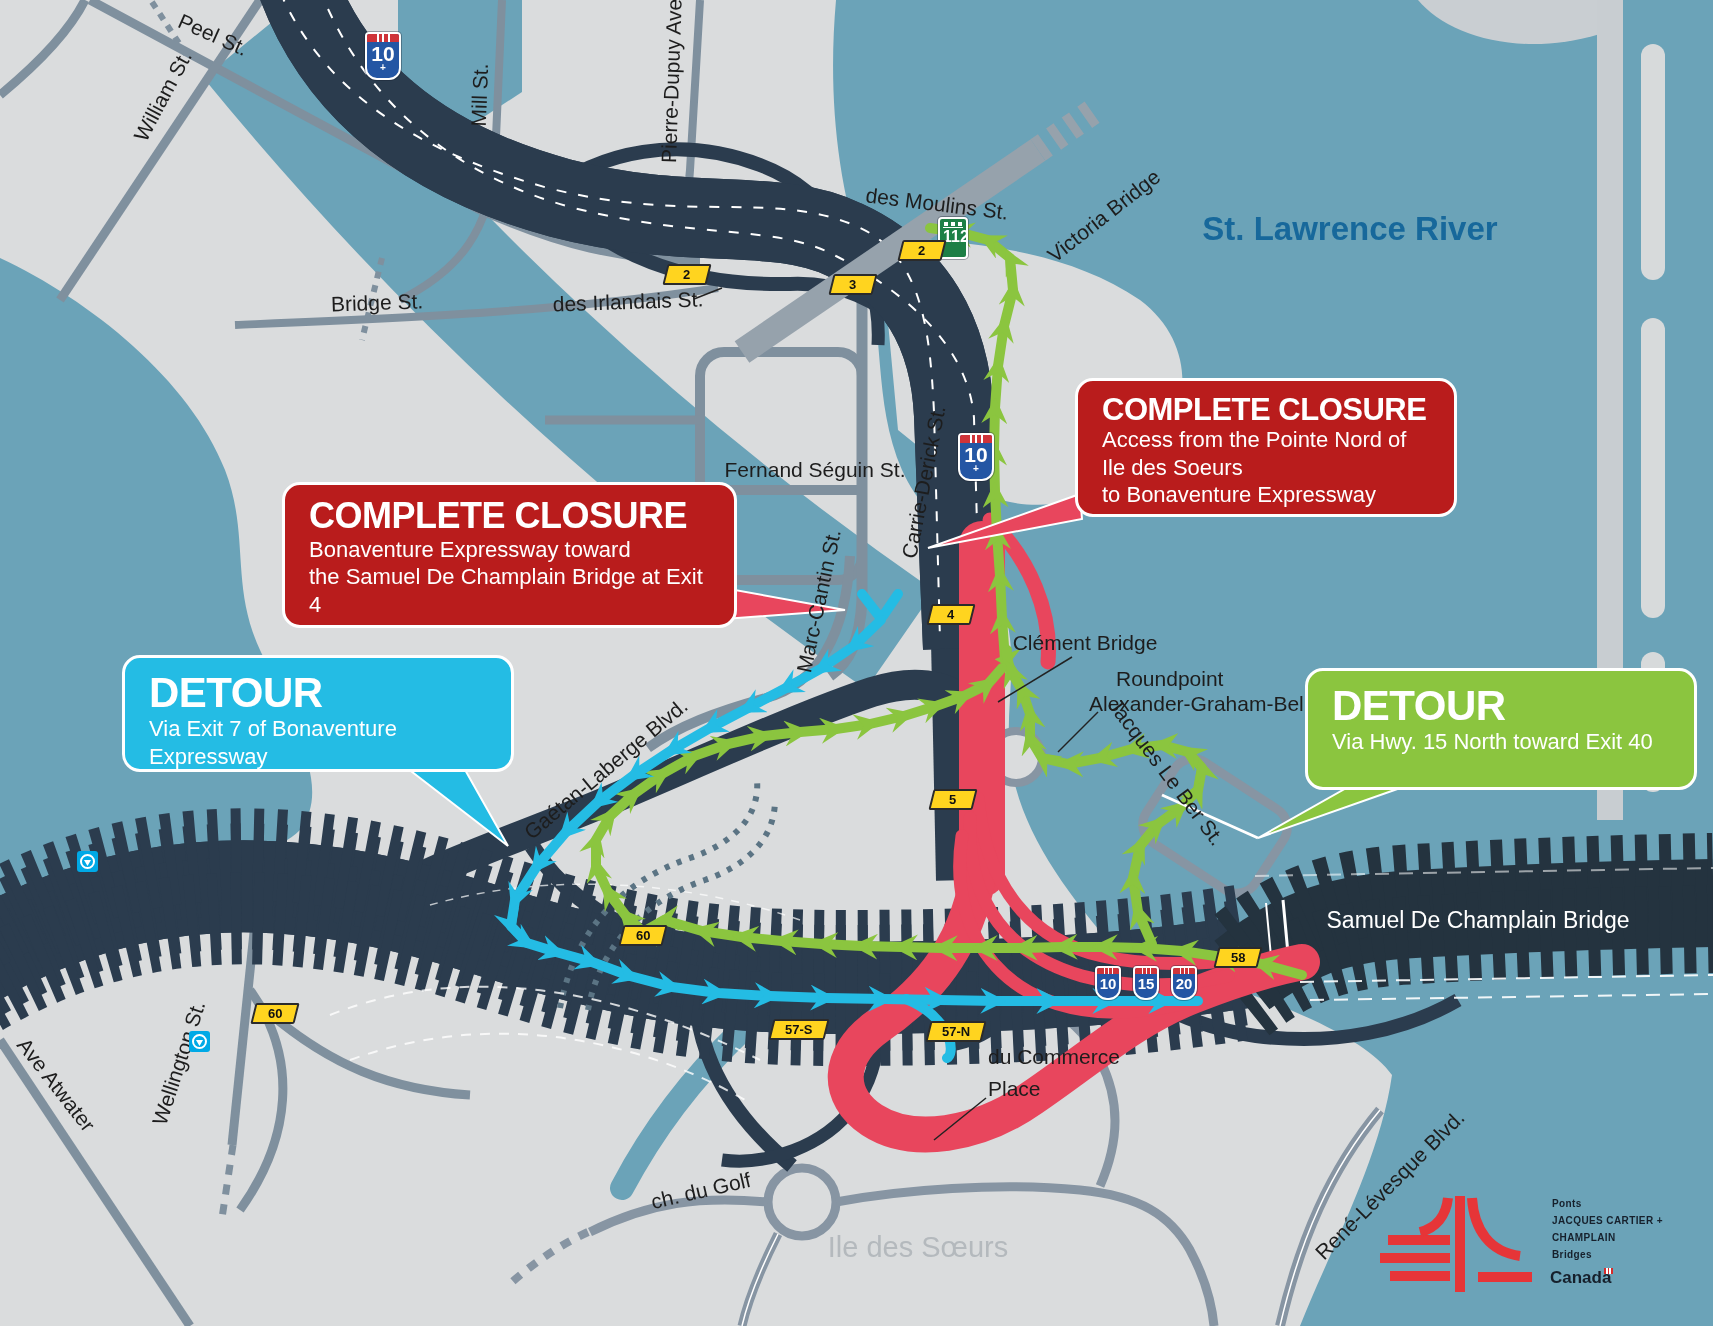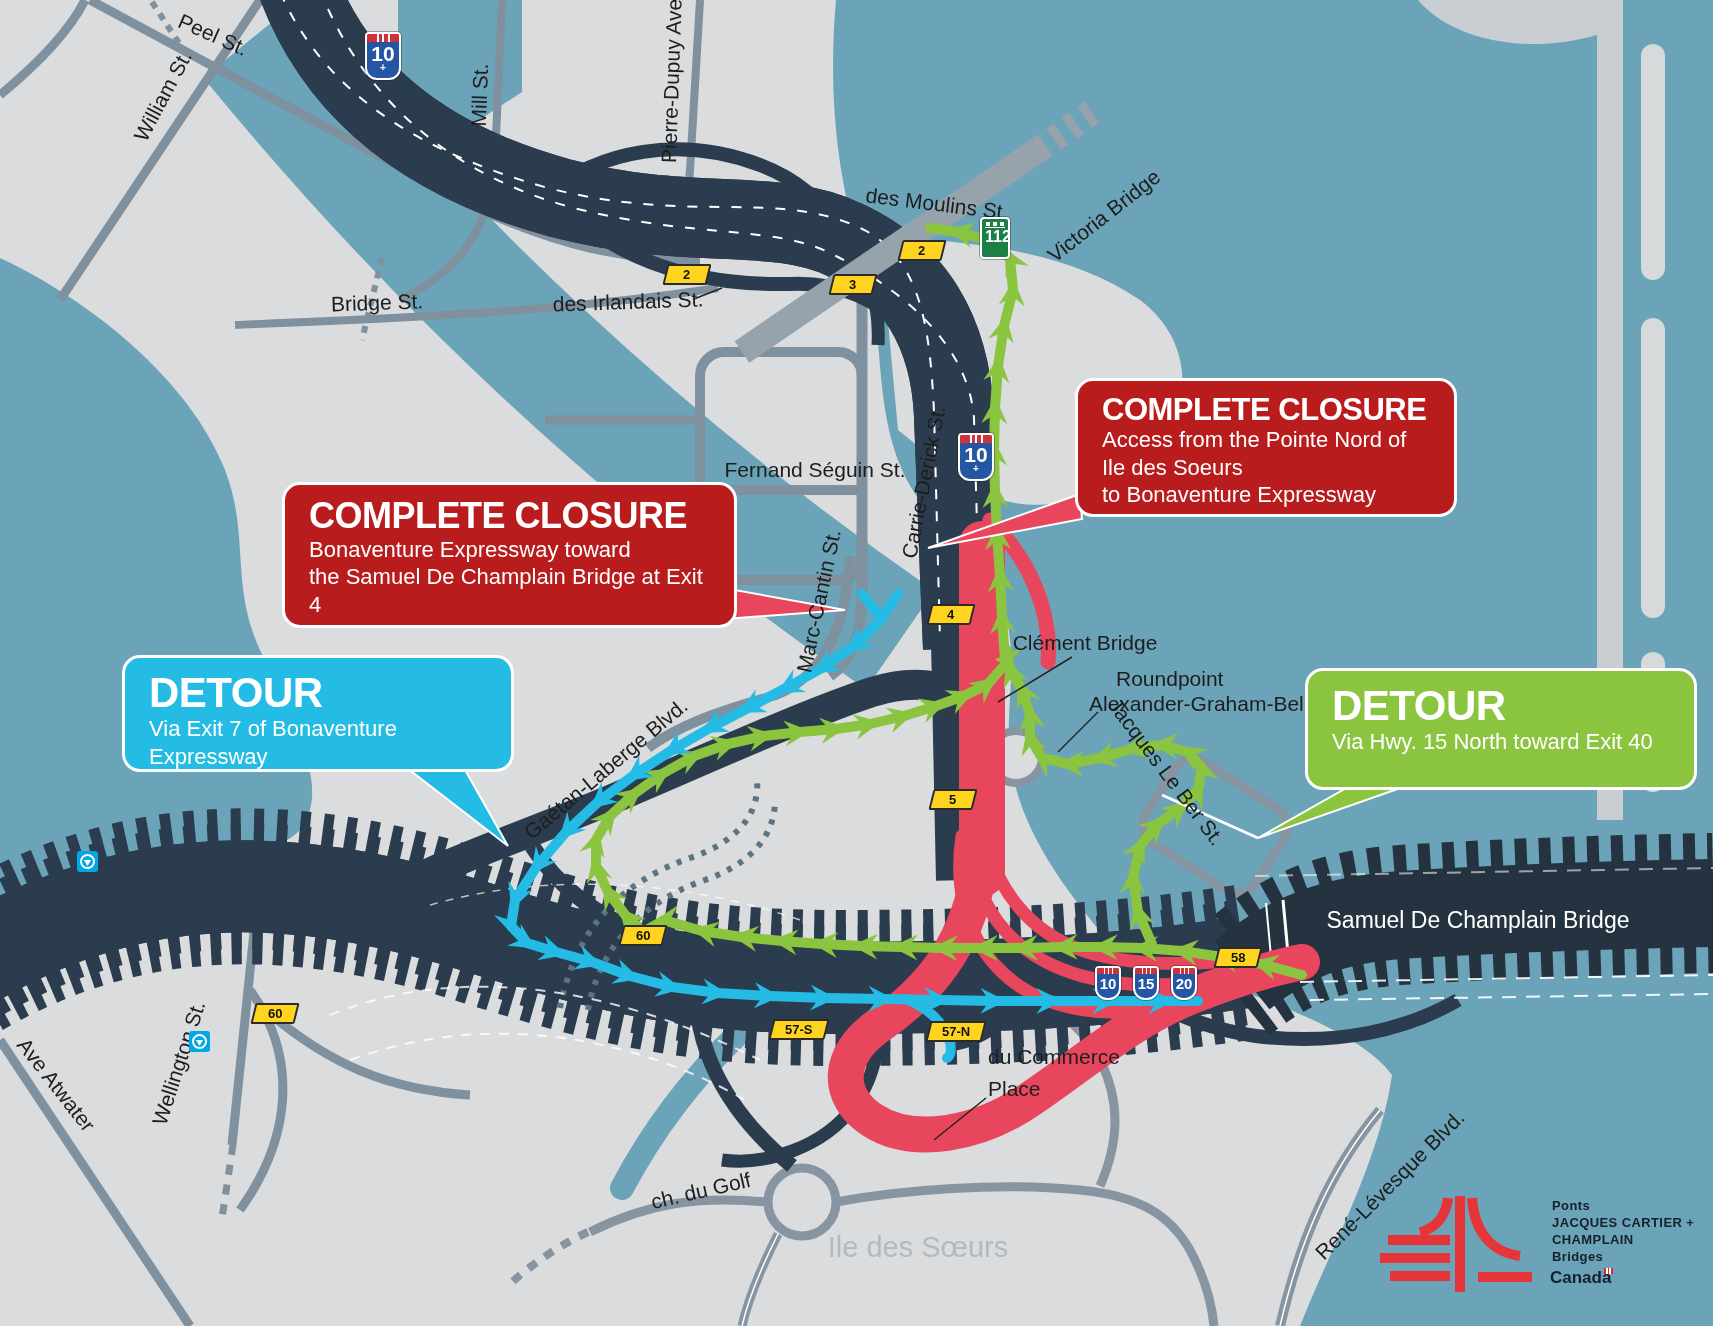--- a/index.html
+++ b/index.html
@@ -45,21 +45,21 @@
   .exit{position:absolute;width:44px;height:21px;background:#ffd41f;border:2px solid #2b2b2b;
         border-radius:2px;transform:skewX(-14deg);box-sizing:border-box;
         display:flex;align-items:center;justify-content:center;}
   .exit span{transform:skewX(14deg);font-size:13px;font-weight:bold;color:#111;}
   .exit.wide{width:56px;}
 
   
   .metro{position:absolute;width:21px;height:21px;background:#00a9e6;border-radius:3px;}
 
   
-  .logo-line{position:absolute;font-weight:bold;font-size:13px;color:#16202c;letter-spacing:.4px;white-space:nowrap;}
+  .logo-line{position:absolute;font-weight:bold;font-size:10px;color:#16202c;letter-spacing:.4px;white-space:nowrap;}
   .canada{position:absolute;font-weight:bold;font-size:17px;color:#16202c;}
   .canada .flag{display:inline-block;width:9px;height:6px;vertical-align:top;margin-left:-7px;
       background:linear-gradient(90deg,#d52b2b 0 22%,#fff 22% 40%,#d52b2b 40% 60%,#fff 60% 78%,#d52b2b 78%);}
 </style>
 </head>
 <body>
 
 <div class="stage">
 
 <svg class="base" width="1713" height="1326" viewBox="0 0 1713 1326">
@@ -239,20 +239,21 @@
     <line x1="1388" y1="1240" x2="1450" y2="1240"></line>
     <line x1="1380" y1="1258" x2="1450" y2="1258"></line>
     <line x1="1390" y1="1276" x2="1450" y2="1276"></line>
     <line x1="1460" y1="1196" x2="1460" y2="1292"></line>
     <path d="M1448,1198 C1446,1216 1436,1228 1420,1232"></path>
     <path d="M1472,1198 C1474,1230 1490,1252 1520,1256"></path>
     <line x1="1478" y1="1277" x2="1532" y2="1277"></line>
   </g>
 </svg>
 
+<div class="lbl ctr river" style="left:1350px;top:229px;">St. Lawrence River</div>
 <div class="lbl ctr island" style="left:918px;top:1247px;">Ile des Sœurs</div>
 <div class="lbl ctr white" style="left:1478px;top:920px;">Samuel De Champlain Bridge</div>
 
 <div class="lbl ctr" style="left:213px;top:35px;transform:translate(-50%,-50%) rotate(24deg);">Peel St.</div>
 <div class="lbl ctr" style="left:163px;top:96px;transform:translate(-50%,-50%) rotate(-62deg);">William St.</div>
 <div class="lbl ctr" style="left:480px;top:95px;transform:translate(-50%,-50%) rotate(-88deg);">Mill St.</div>
 <div class="lbl ctr" style="left:672px;top:78px;transform:translate(-50%,-50%) rotate(-88deg);">Pierre-Dupuy Ave.</div>
 <div class="lbl ctr" style="left:937px;top:204px;transform:translate(-50%,-50%) rotate(7deg);">des Moulins St.</div>
 <div class="lbl ctr" style="left:1104px;top:216px;transform:translate(-50%,-50%) rotate(-38deg);">Victoria Bridge</div>
 <div class="lbl ctr" style="left:377px;top:303px;transform:translate(-50%,-50%) rotate(-2deg);">Bridge St.</div>
@@ -295,21 +296,21 @@
 </div>
 
 <div class="shield big" style="left:365px;top:32px;">
   <div class="band"></div>
   <div class="num">10</div>
 </div>
 <div class="shield big" style="left:958px;top:433px;">
   <div class="band"></div>
   <div class="num">10</div>
 </div>
-<div class="shield r112" style="left:980px;top:217px;">
+<div class="shield r112" style="left:938px;top:217px;">
   <span class="trees"></span>
   <div class="num">112</div>
 </div>
 <div class="shield sm" style="left:1095px;top:966px;">
   <div class="band"></div>
   <div class="num">10</div>
 </div>
 <div class="shield sm" style="left:1133px;top:966px;">
   <div class="band"></div>
   <div class="num">15</div>

